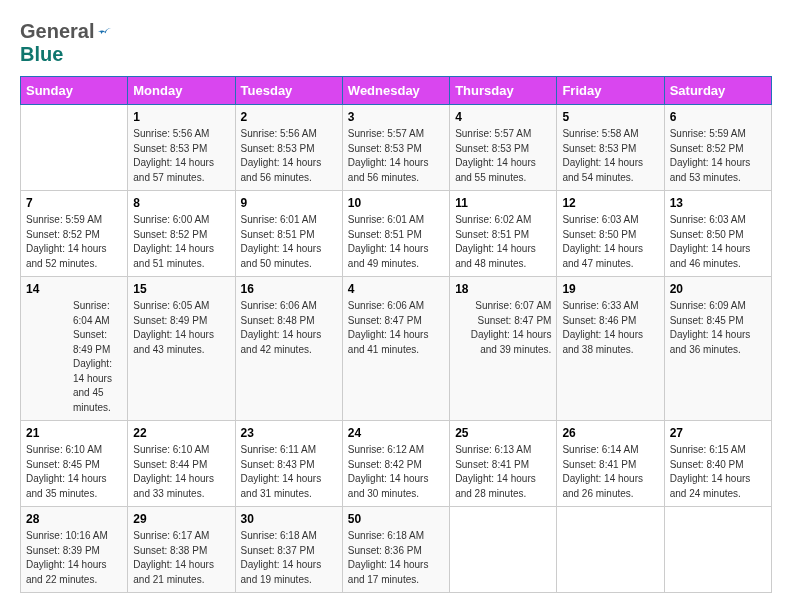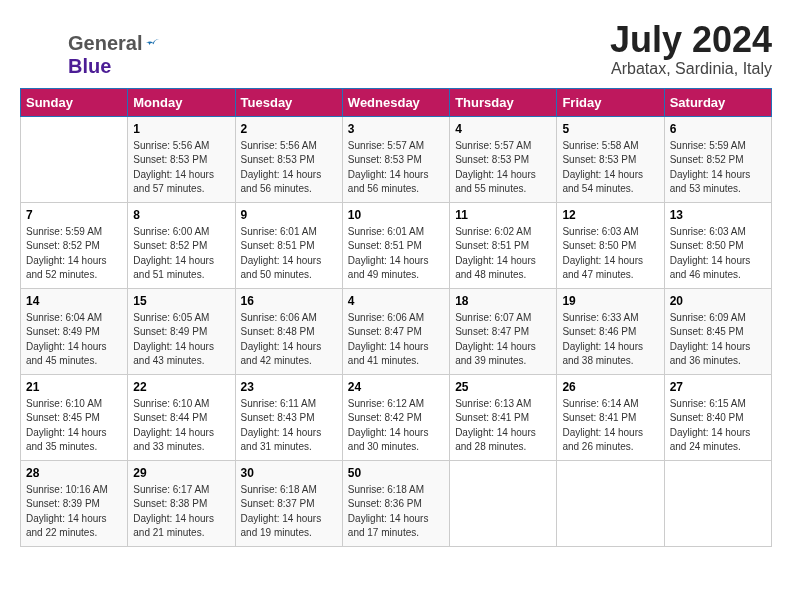--- a/index.html
+++ b/index.html
@@ -6,23 +6,22 @@
     body {
       font-family: Arial, sans-serif;
       background: #fff;
       width: 792px;
       min-height: 612px;
       padding: 20px;
     }
     .header-area {
       display: flex;
       justify-content: space-between;
-      align-items: flex-end;
+      align-items: flex-start;
       margin-bottom: 10px;
-      margin-left: 48px;
     }
     .logo {
       display: flex;
       flex-direction: column;
       align-items: flex-start;
     }
     .logo-icon {
       display: inline-block;
       width: 18px;
       height: 18px;
@@ -41,21 +40,21 @@
     .calendar-subtitle {
       font-size: 16px;
       color: #444;
     }
     table {
       width: 100%;
       border-collapse: collapse;
       font-size: 11px;
     }
     thead tr th {
-      background-color: #be185d;
+      background-color: #d946ef;
       color: #fff;
       padding: 6px 5px;
       text-align: left;
       font-size: 13px;
       font-weight: bold;
       border: 1px solid #2370b8;
     }
     tbody tr td {
       border: 1px solid #ccc;
       padding: 5px 5px;
@@ -86,42 +85,38 @@
       align-items: center;
     }
     .logo-text-general {
       font-size: 20px;
       font-weight: bold;
       color: #555;
     }
     .logo-text-blue {
       font-size: 20px;
       font-weight: bold;
-      color: #4c1d95;
+      color: #0f766e;
     }
   </style>
 </head>
 <body>
 
 <div class="header-area">
   <div class="logo">
     <div class="logo-wrapper">
       <span class="logo-text-general">General</span>
       <svg class="logo-icon" viewBox="0 0 24 24" fill="#1a6faf">
         <path d="M21 7c0 0-4-1-7 2-1.5 1.5-2 3-2 3s-1-2-4-2C5 10 3 12 3 12s2-1 3 0c1 1 1 3 1 3s1-3 3-3 3 2 3 2 0-3 2-5c2-2 6-2 6-2z"></path>
       </svg>
     </div>
     <div>
       <span class="logo-text-blue">Blue</span>
     </div>
   </div>
-  <div class="title-area">
-    <div class="calendar-title">July 2024</div>
-    <div class="calendar-subtitle">Arbatax, Sardinia, Italy</div>
-  </div>
 </div>
 
 <table>
   <thead>
     <tr>
     <th>Sunday</th>
         <th>Monday</th>
         <th>Tuesday</th>
         <th>Wednesday</th>
         <th>Thursday</th>
@@ -222,21 +217,21 @@
           <span class="day-num">13</span>
           <div class="day-info" style="white-space: pre-line;">Sunrise: 6:03 AM
 Sunset: 8:50 PM
 Daylight: 14 hours
 and 46 minutes.</div>
         </td>
       </tr>
       <tr>
         <td>
           <span class="day-num">14</span>
-          <div class="day-info" style="white-space: pre-line;">Sunrise: 6:04 AM
+          <div class="day-info" style="white-space: pre-line; margin-left: 47px;">Sunrise: 6:04 AM
 Sunset: 8:49 PM
 Daylight: 14 hours
 and 45 minutes.</div>
         </td>
         <td>
           <span class="day-num">15</span>
           <div class="day-info" style="white-space: pre-line;">Sunrise: 6:05 AM
 Sunset: 8:49 PM
 Daylight: 14 hours
 and 43 minutes.</div>
@@ -250,21 +245,21 @@
         </td>
         <td>
           <span class="day-num">4</span>
           <div class="day-info" style="white-space: pre-line;">Sunrise: 6:06 AM
 Sunset: 8:47 PM
 Daylight: 14 hours
 and 41 minutes.</div>
         </td>
         <td>
           <span class="day-num">18</span>
-          <div class="day-info" style="white-space: pre-line;">Sunrise: 6:07 AM
+          <div class="day-info" style="white-space: pre-line; text-align: right;">Sunrise: 6:07 AM
 Sunset: 8:47 PM
 Daylight: 14 hours
 and 39 minutes.</div>
         </td>
         <td>
           <span class="day-num">19</span>
           <div class="day-info" style="white-space: pre-line;">Sunrise: 6:33 AM
 Sunset: 8:46 PM
 Daylight: 14 hours
 and 38 minutes.</div>

